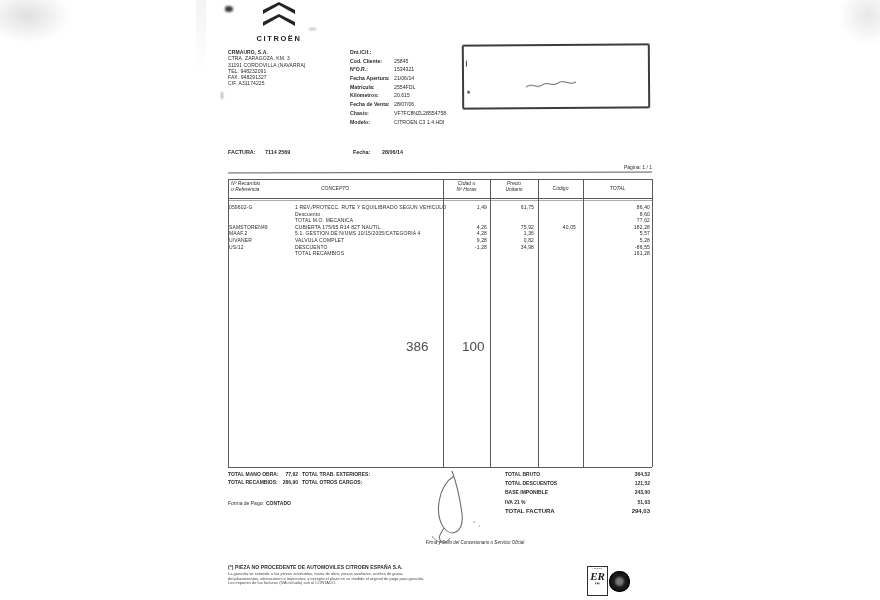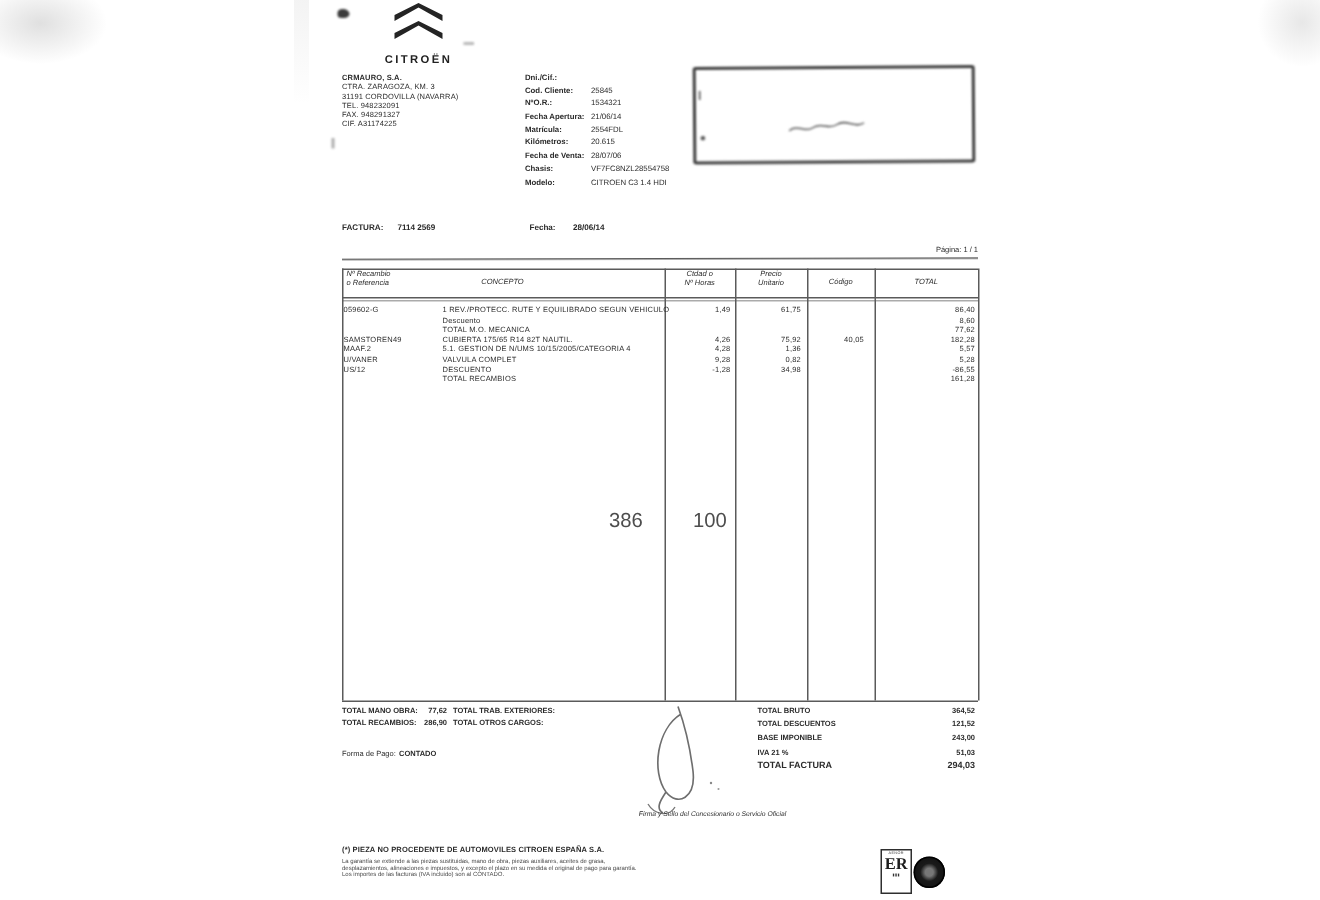--- a/index.html
+++ b/index.html
@@ -71,21 +71,21 @@
 
   .footnote{position:absolute;left:18px;top:564px;font-size:5px;font-weight:bold;letter-spacing:0.1px;}
   .fineprint{position:absolute;left:18px;top:572px;width:220px;font-size:4px;line-height:4.7px;
              color:#4a4a4a;filter:blur(0.5px);}
 
   
   .erstamp{position:absolute;left:377px;top:566px;width:19px;height:28px;border:1.6px solid #2e2e2e;
            filter:blur(0.4px);text-align:center;}
   .erstamp .ertop{font-size:2.5px;line-height:3px;letter-spacing:0.3px;color:#333;}
   .erstamp .erletters{font-family:"Liberation Serif",serif;font-size:11px;font-weight:bold;
-           line-height:12px;color:#1d1d1d;}
+           line-height:12px;color:#1d1d1d;font-style:italic;}
   .roundstamp{position:absolute;left:399px;top:571px;width:21px;height:21px;border-radius:50%;
            background:radial-gradient(circle at 50% 50%, #777 0 18%, #1a1a1a 40%, #0c0c0c 100%);
            box-shadow:inset 0 0 0 1px #000;filter:blur(0.4px);}
 
   
   .speck{position:absolute;background:#3a3a3a;filter:blur(0.8px);}
   .smudge{position:absolute;pointer-events:none;}
 </style>
 </head>
 <body>

